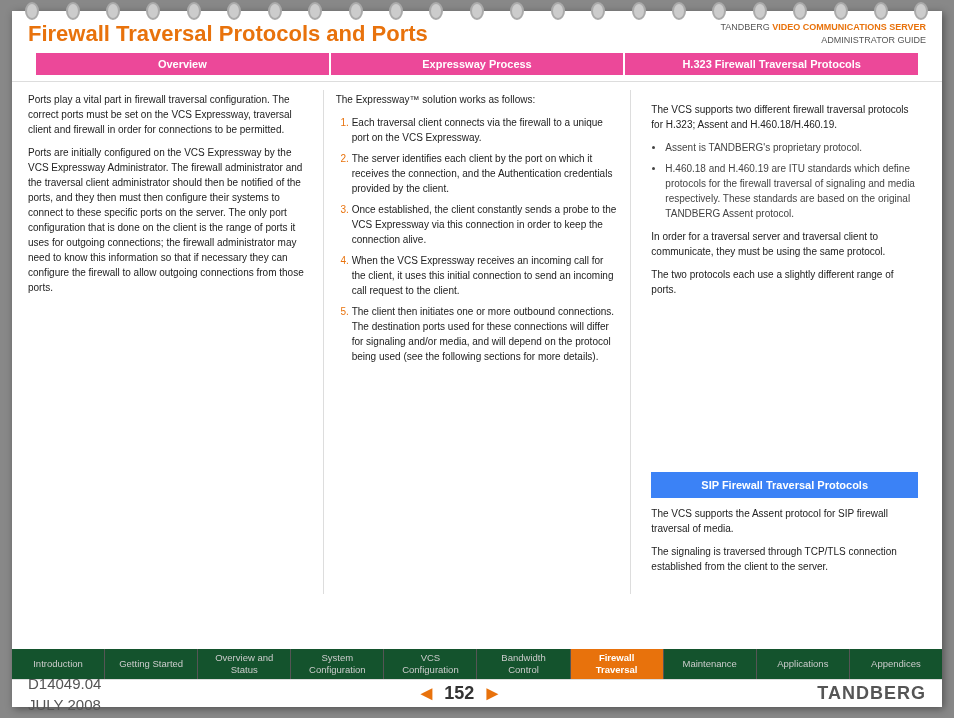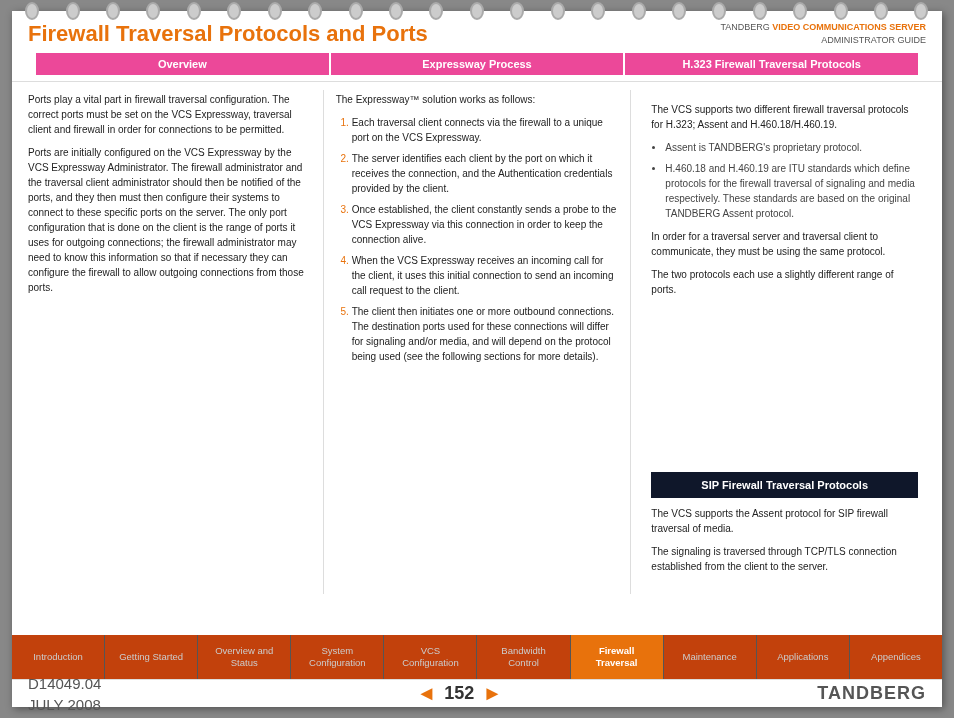--- a/index.html
+++ b/index.html
@@ -127,43 +127,43 @@
       display: flex;
       flex-direction: column;
     }
     .right-col-top {
       flex: 1;
       padding: 10px 8px;
       font-size: 10px;
       line-height: 1.5;
     }
     .sub-section-header {
-      background: #0f172a;
+      background: #3b82f6;
       color: #fff;
       text-align: center;
       padding: 5px 8px;
       font-size: 11px;
       font-weight: bold;
       margin-bottom: 8px;
     }
     .right-col-bottom {
       padding: 0 8px 10px 8px;
       font-size: 10px;
       line-height: 1.5;
     }
 
     
     .bottom-nav {
       position: absolute;
       bottom: 28px;
       left: 0;
       width: 100%;
       display: flex;
-      background: #c2410c;
-      height: 44px;
+      background: #14532d;
+      height: 30px;
     }
     .nav-item {
       flex: 1;
       display: flex;
       align-items: center;
       justify-content: center;
       color: #ccc;
       font-size: 9.5px;
       text-align: center;
       padding: 2px 4px;

